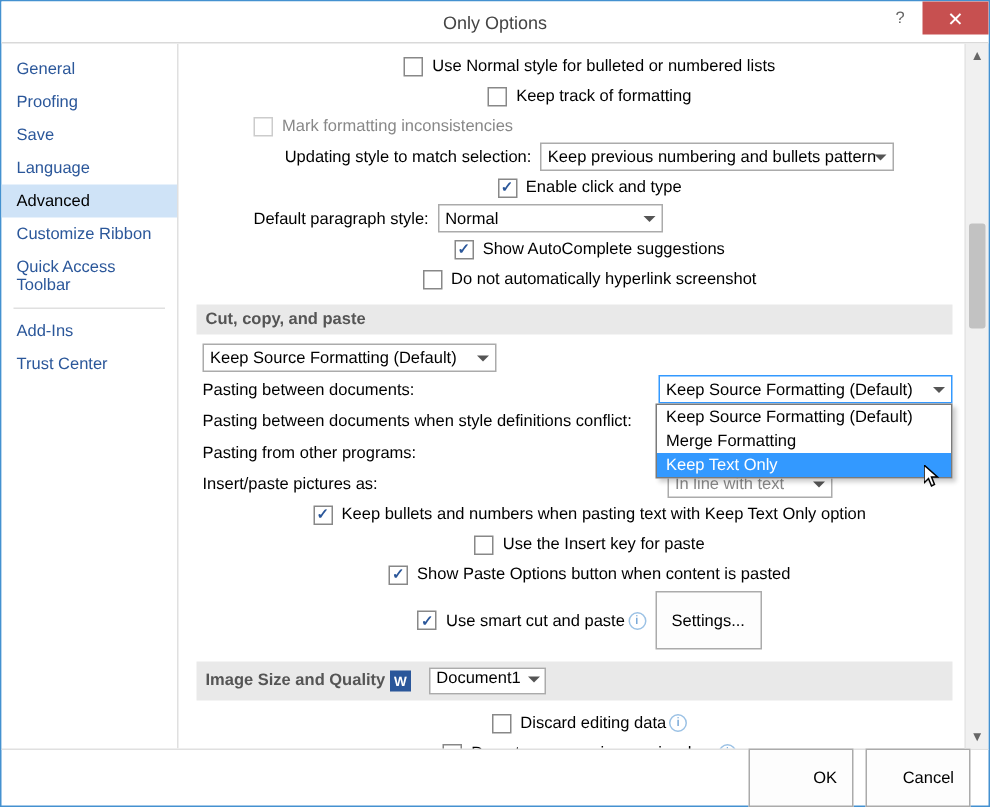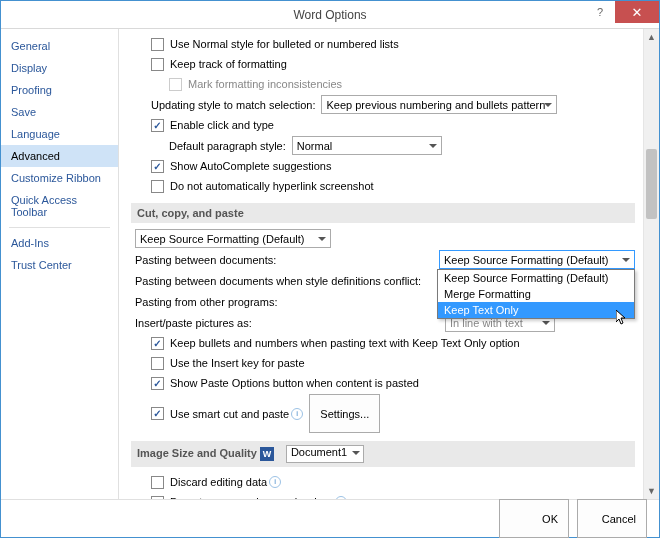--- a/index.html
+++ b/index.html
@@ -18,21 +18,21 @@
   .content { flex: 1; overflow: hidden; position: relative; display: flex; }
   .scroll-area { flex: 1; overflow: hidden; padding: 4px 8px 4px 12px; position: relative; }
   .scrollbar { width: 16px; background: #f0f0f0; border-left: 1px solid #e5e5e5; position: relative; }
   .scroll-thumb { position: absolute; left: 2px; right: 2px; top: 120px; height: 70px; background: #c2c2c2; border-radius: 2px; }
   .scroll-arrow { position: absolute; left: 0; right: 0; height: 16px; display: flex; align-items: center; justify-content: center; color: #666; font-size: 9px; }
   .scroll-arrow.up { top: 0; }
   .scroll-arrow.down { bottom: 0; }
   .row { display: flex; align-items: center; margin: 2px 0; min-height: 18px; }
   .chk { width: 13px; height: 13px; border: 1px solid #888; margin-right: 6px; display: inline-flex; align-items: center; justify-content: center; font-size: 10px; color: #2b579a; flex-shrink: 0; background: #fff; }
   .chk.checked::before { content: "✓"; font-weight: bold; }
-  .indent { padding-left: 20px; }
+  .indent { padding-left: 20px; justify-content: center; }
   .indent2 { padding-left: 38px; }
   .section-head { background: #e9e9e9; color: #555; font-weight: bold; padding: 4px 6px; margin: 8px 0 6px 0; }
   .section-head .dd { display: inline-block; border: 1px solid #ababab; background: #fff; height: 18px; padding: 0 16px 0 4px; margin-left: 8px; font-weight: normal; color: #000; position: relative; vertical-align: middle; }
   .label { color: #000; }
   .dim { color: #888; }
   .select { border: 1px solid #ababab; height: 19px; background: #fff; display: inline-flex; align-items: center; padding: 0 4px; position: relative; min-width: 110px; }
   .select::after { content: ""; position: absolute; right: 4px; top: 50%; margin-top: -2px; border: 4px solid transparent; border-top-color: #555; }
   .btn { border: 1px solid #ababab; background: #fdfdfd; height: 39px; padding: 0 10px; display: inline-flex; align-items: center; }
   .info-icon { display: inline-block; width: 12px; height: 12px; border-radius: 50%; border: 1px solid #9cc2e5; color: #4a8bca; font-size: 8px; text-align: center; line-height: 10px; margin-left: 2px; }
   .dropdown-open { position: absolute; border: 1px solid #7a7a7a; background: #fff; z-index: 50; box-shadow: 2px 2px 3px rgba(0,0,0,.2); }
@@ -43,31 +43,30 @@
   .footer .btn { min-width: 70px; justify-content: flex-end; }
   .word-icon { display:inline-block; width:14px; height:14px; background:#2b579a; color:#fff; font-size:9px; font-weight:bold; text-align:center; line-height:14px; margin-right:4px; vertical-align:middle; }
   .paste-row { display:flex; align-items:center; justify-content:space-between; margin:2px 0; min-height:19px; }
   .paste-row .select { min-width: 196px; }
 </style>
 </head>
 <body>
 
 <div class="window">
   <div class="titlebar">
-    <span class="titlebar-title">Word Options</span>
+    <span class="titlebar-title">Only Options</span>
     <div class="titlebar-buttons">
       <div class="tb-btn">?</div>
       <div class="tb-btn tb-close">✕</div>
     </div>
   </div>
 
   <div class="body">
     <div class="sidebar">
       <div class="side-item">General</div>
-      <div class="side-item">Display</div>
       <div class="side-item">Proofing</div>
       <div class="side-item">Save</div>
       <div class="side-item">Language</div>
       <div class="side-item selected">Advanced</div>
       <div class="side-item">Customize Ribbon</div>
       <div class="side-item">Quick Access Toolbar</div>
       <div class="side-sep"></div>
       <div class="side-item">Add-Ins</div>
       <div class="side-item">Trust Center</div>
     </div>

